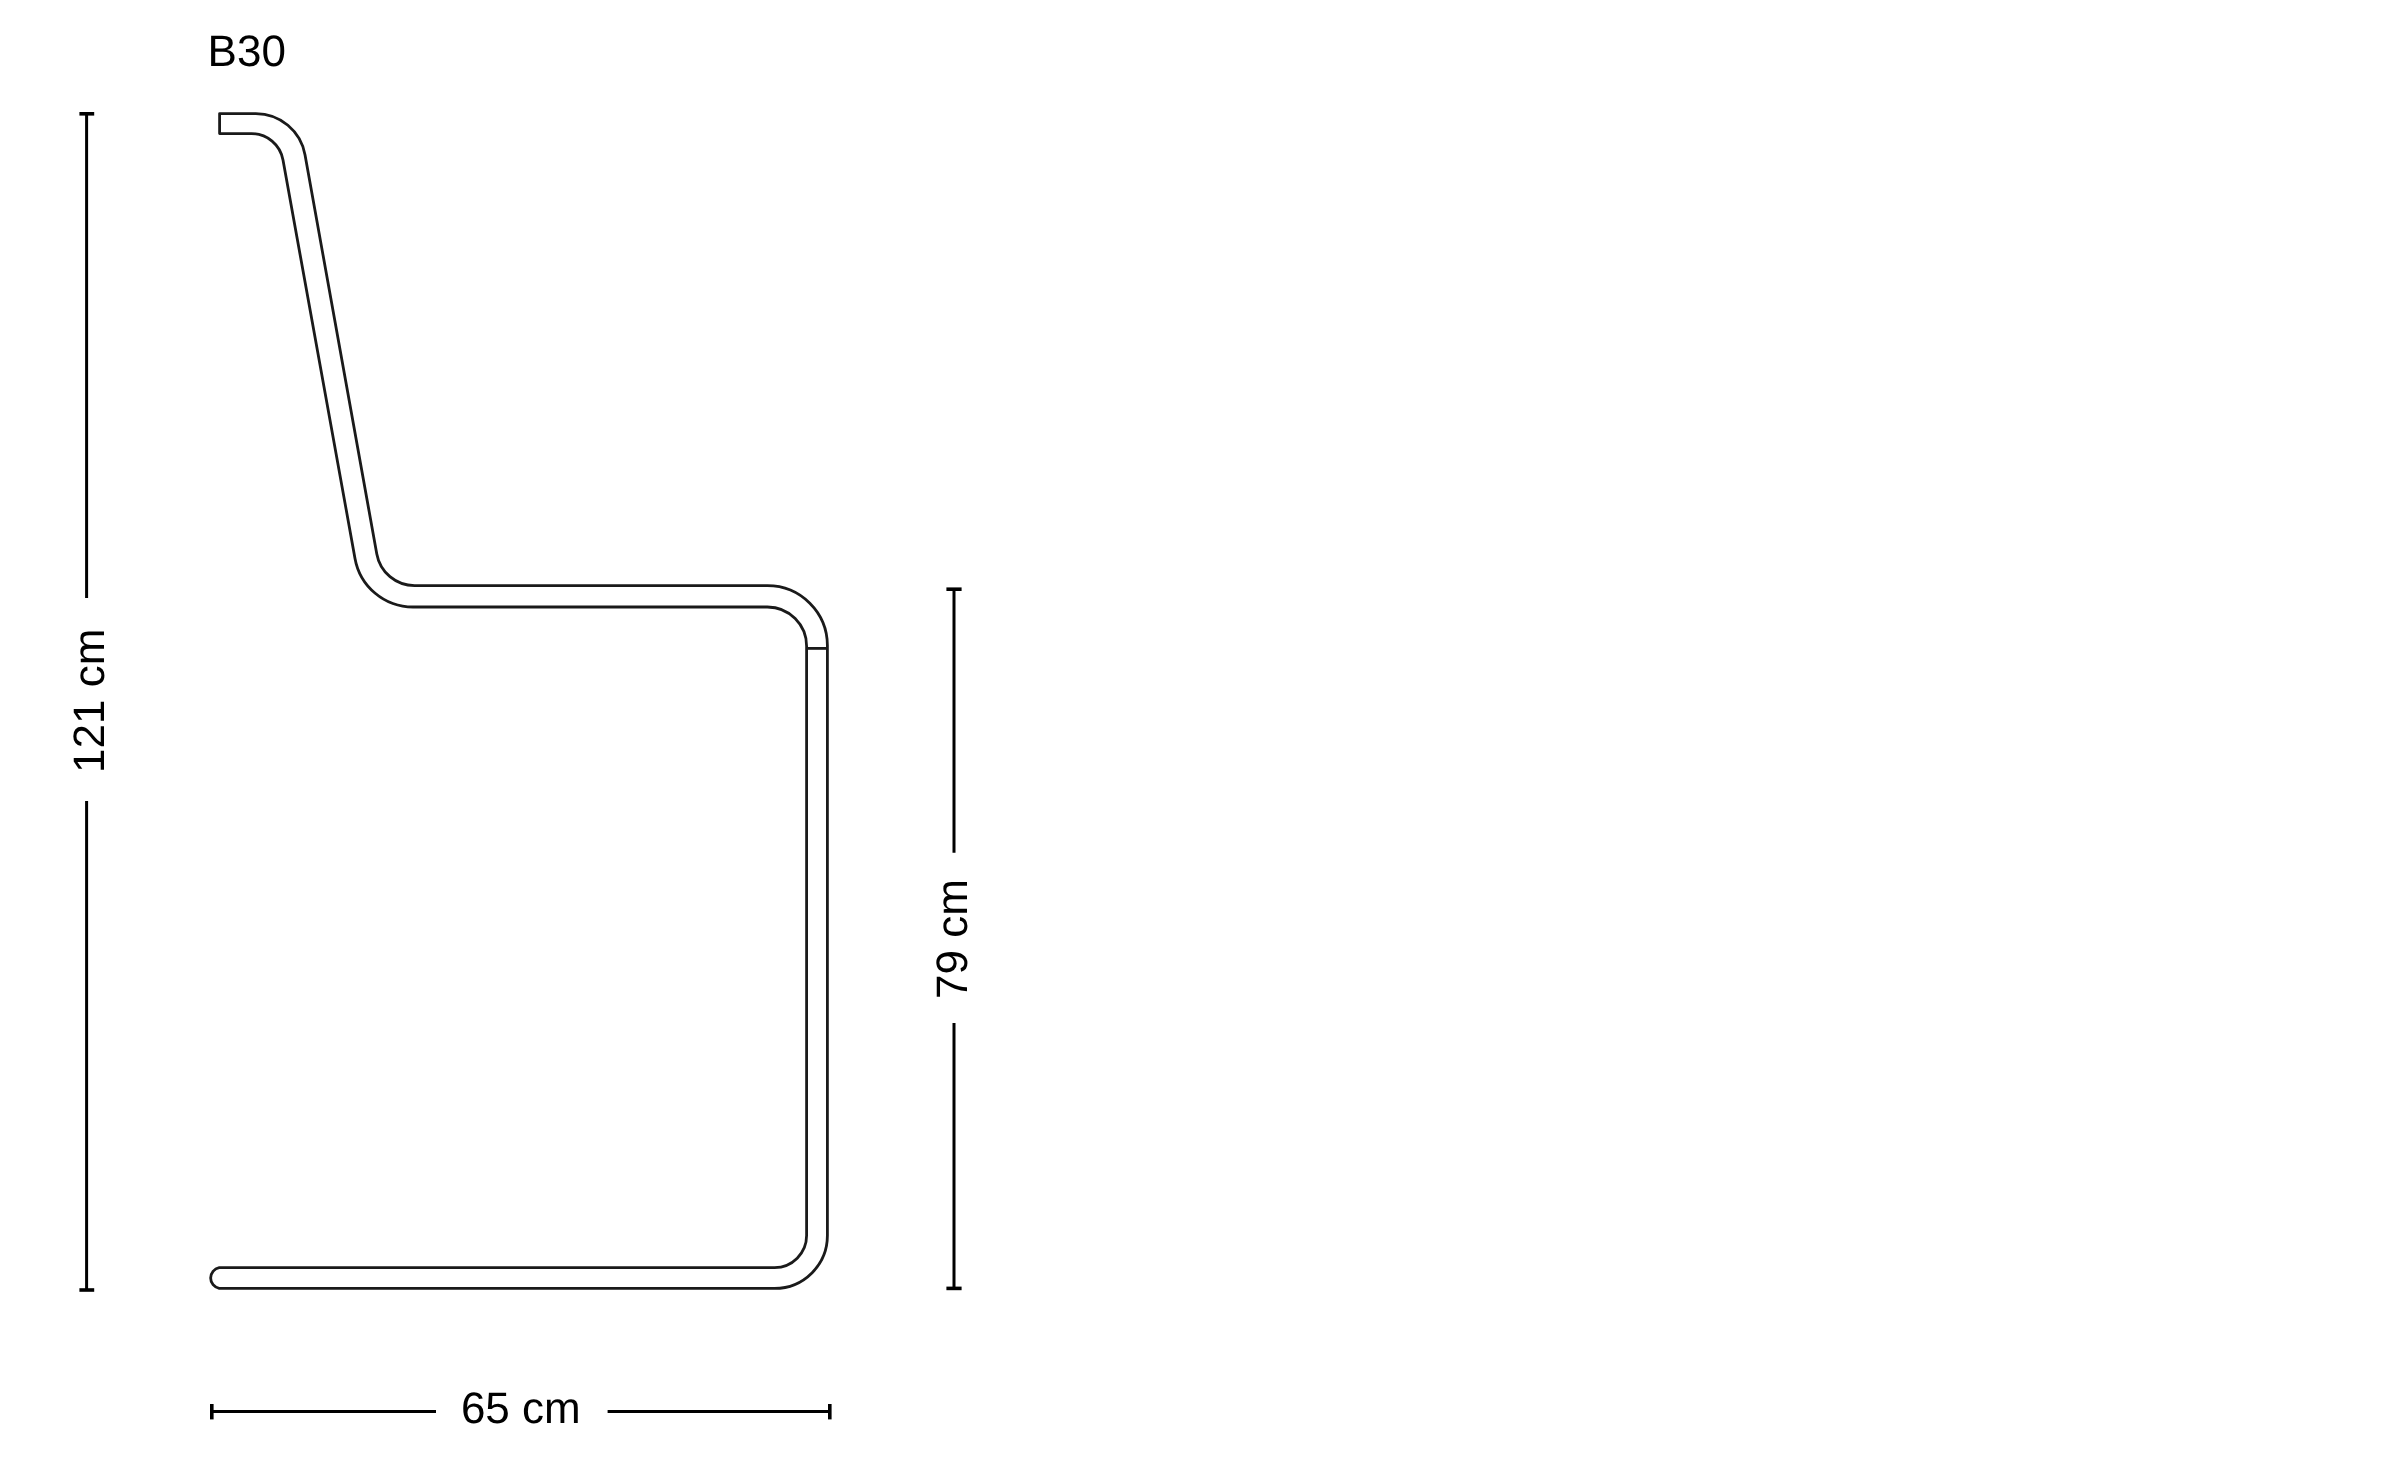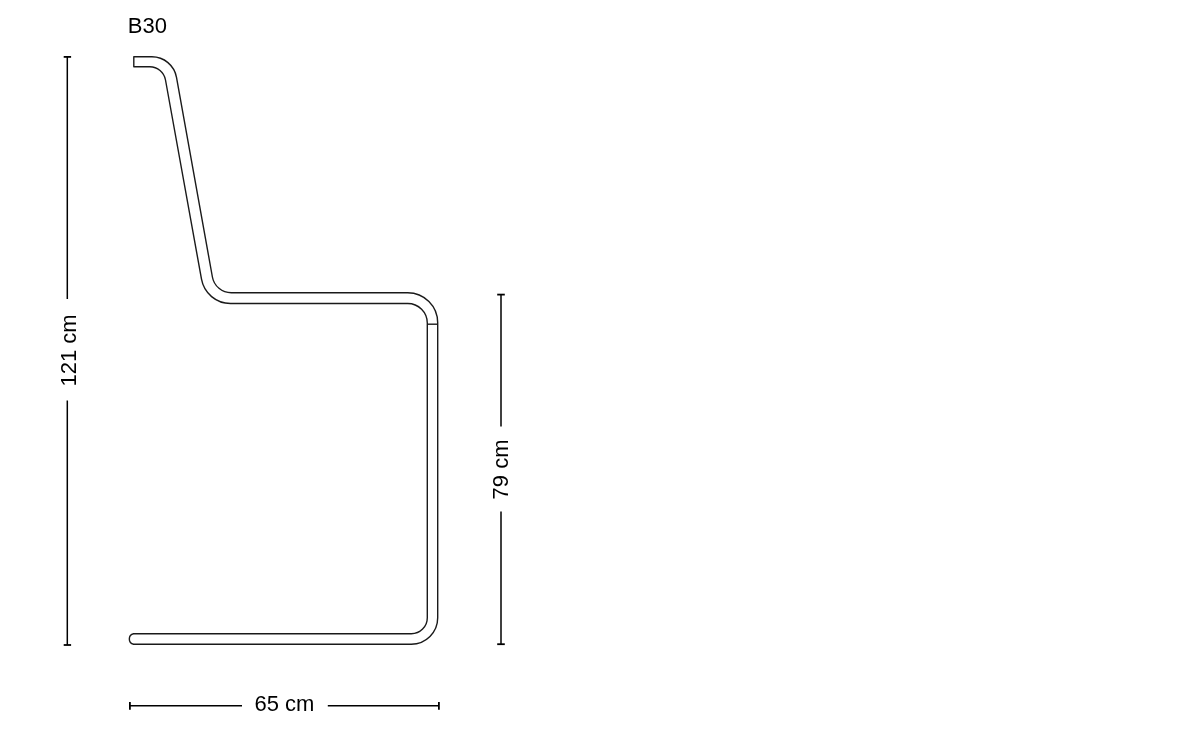--- a/index.html
+++ b/index.html
@@ -1,16 +1,16 @@
 <!DOCTYPE html>
 <html><head>
 <meta charset="utf-8">
 <style>
   html,body{margin:0;padding:0;background:#ffffff;}
-  .wrap{width:1004px;height:733px;position:relative;background:#4d7c0f;overflow:hidden;margin-left:24px;}
+  .wrap{width:1004px;height:733px;position:relative;background:#4d7c0f;overflow:hidden;}
   svg{display:block;}
   text{font-family:"Liberation Sans", sans-serif;fill:#000000;}
 </style>
 </head>
 <body>
 <div class="wrap">
 <svg width="1200" height="733" viewBox="0 0 1200 733">
 
   <rect x="0" y="0" width="1200" height="733" fill="#ffffff"></rect>
 

